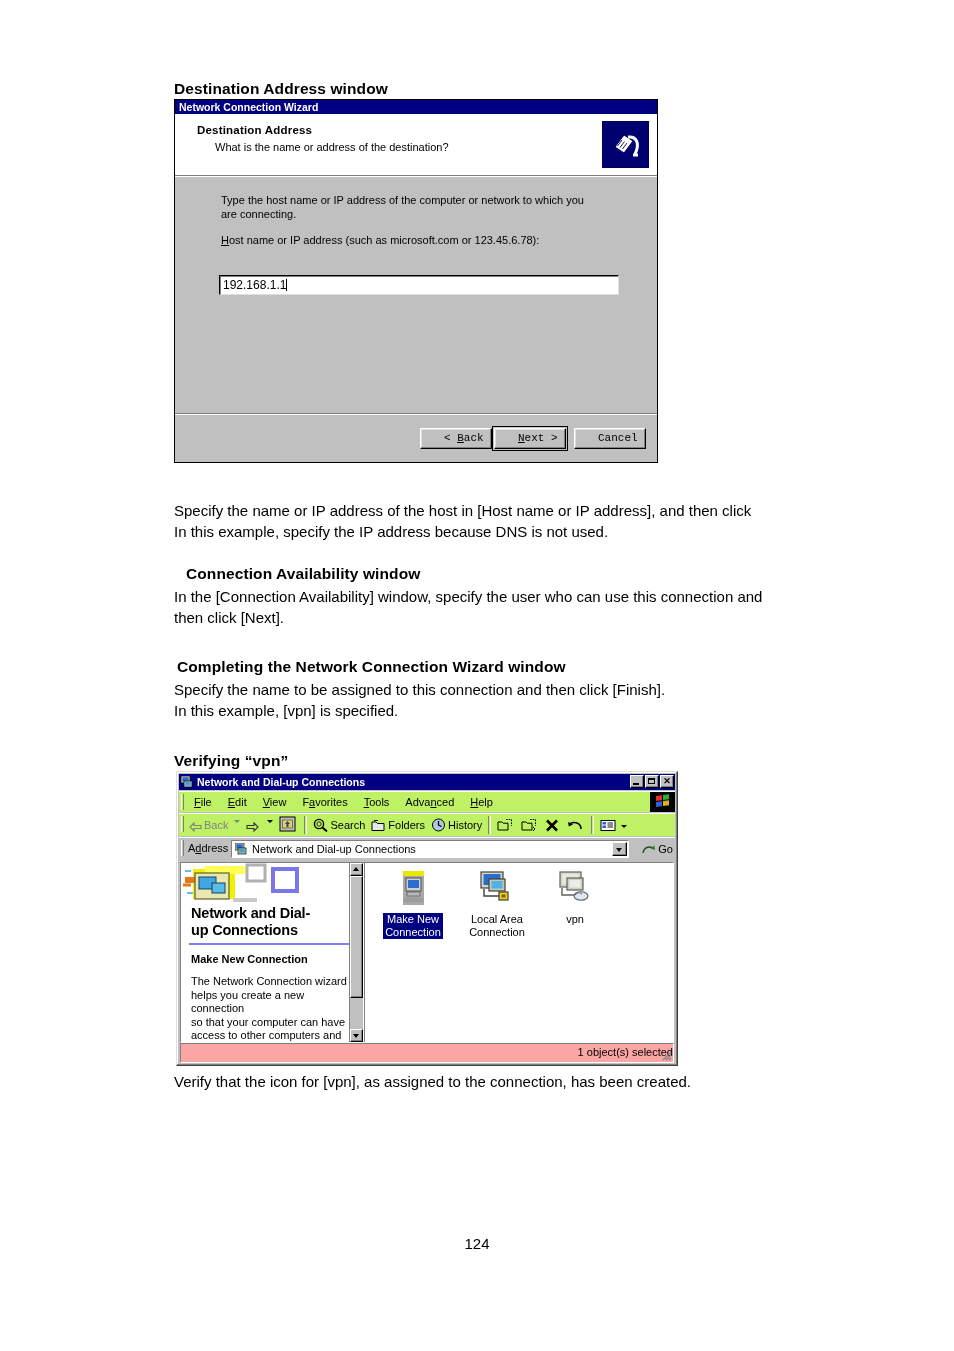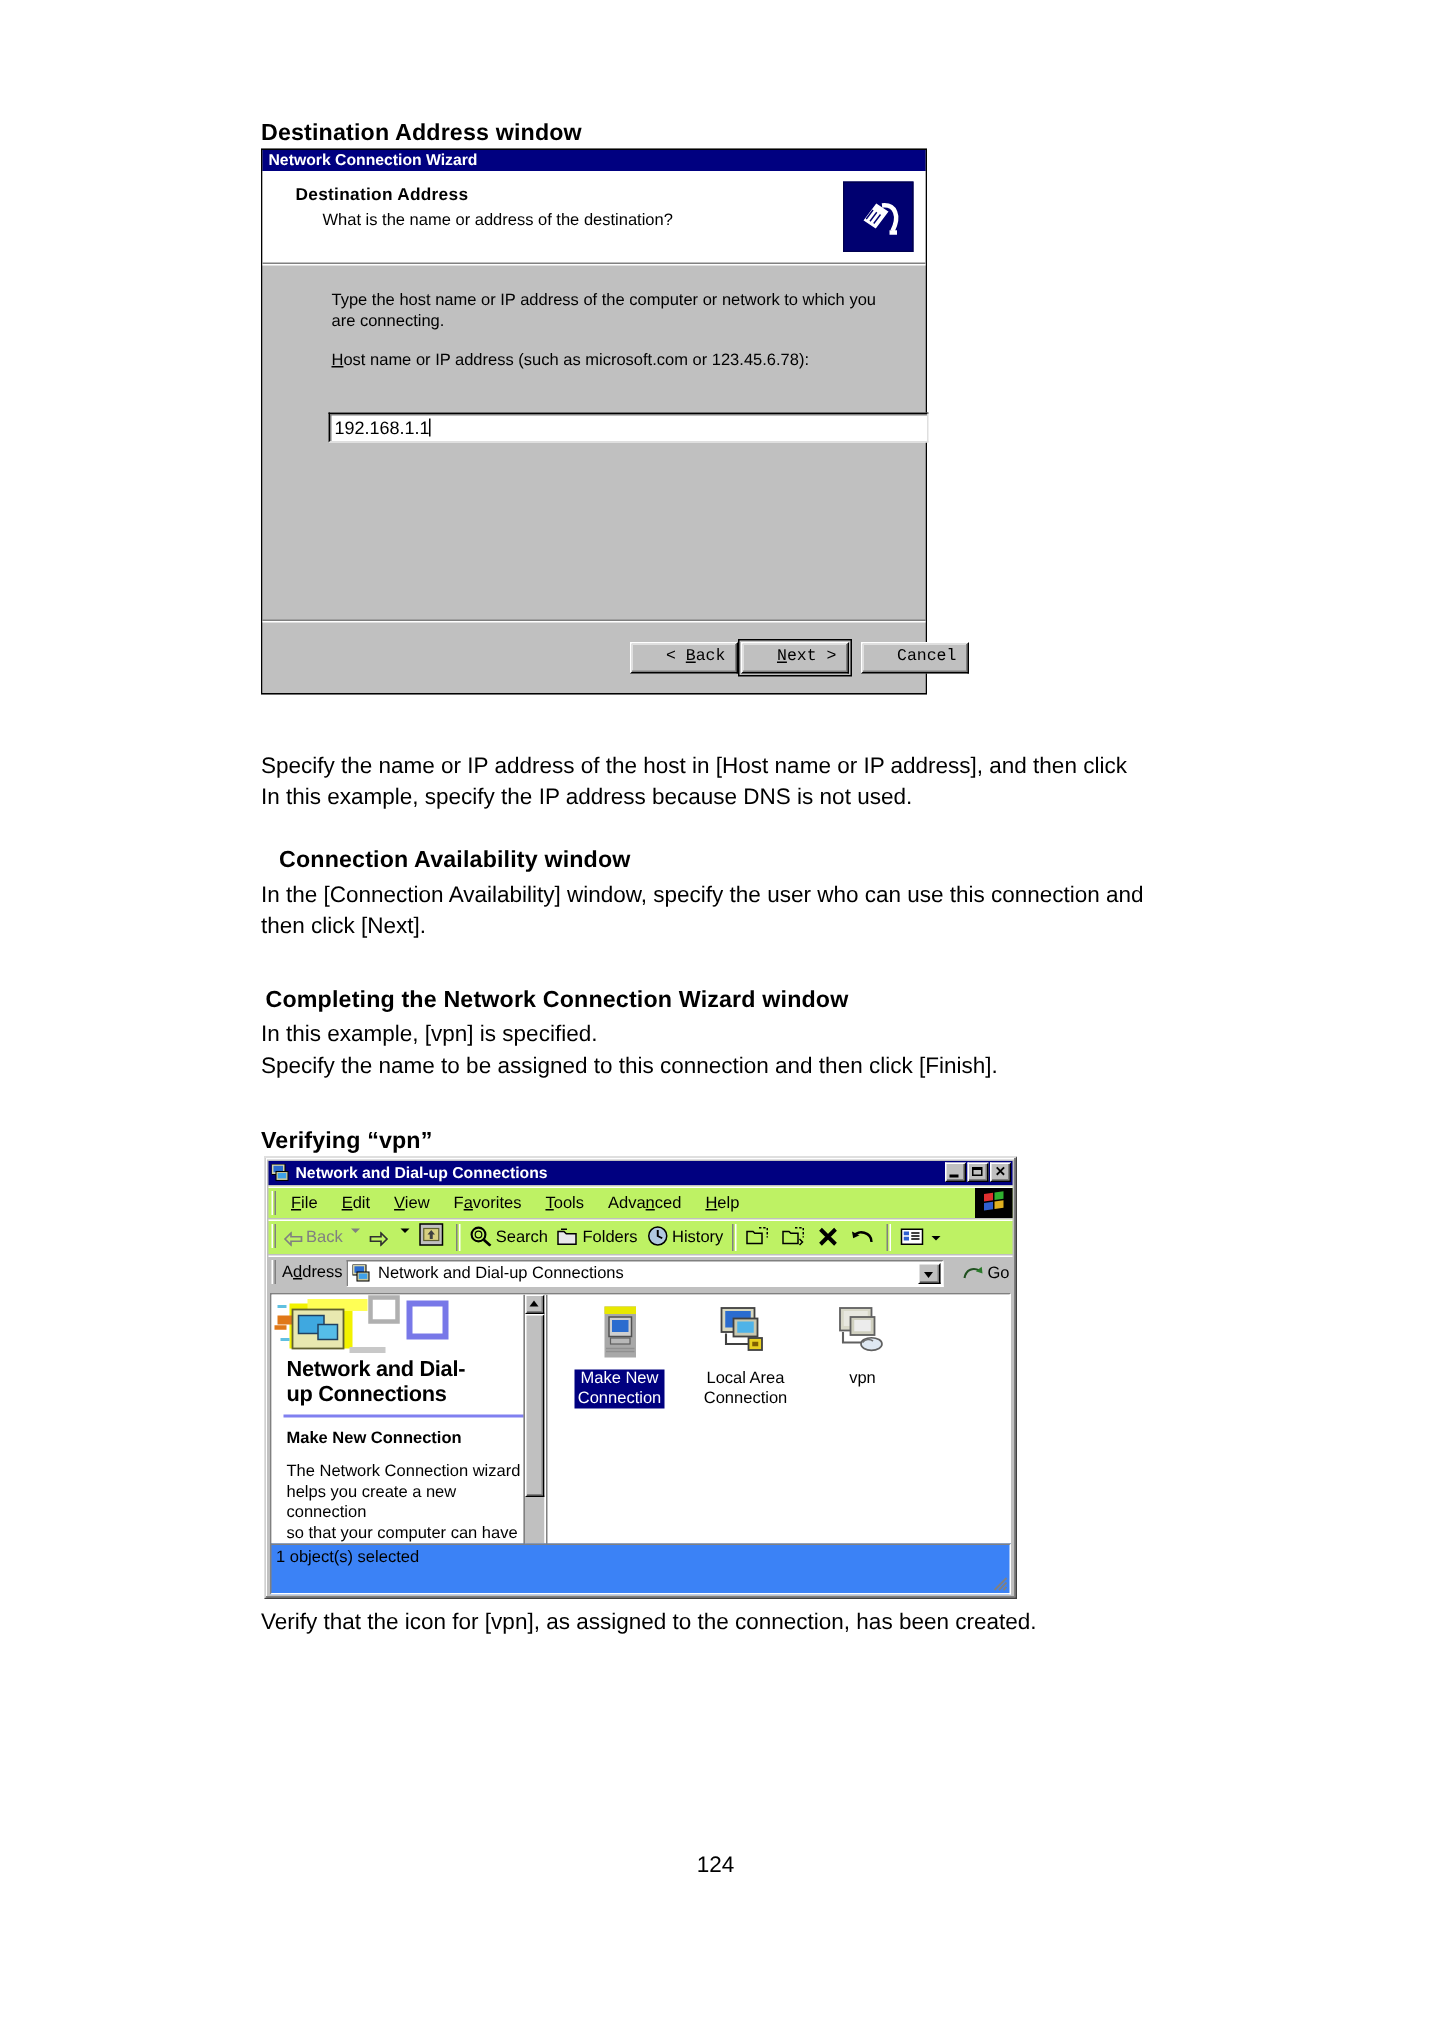--- a/index.html
+++ b/index.html
@@ -47,21 +47,21 @@
     text-align: center;
     font-family: Liberation Sans, sans-serif;
     font-size: 15px;
   }
 
   
   .wizard {
     position: absolute;
     left: 174px;
     top: 99px;
-    width: 444px;
+    width: 484px;
     height: 364px;
     background: #c0c0c0;
     border: 1px solid #000000;
     box-sizing: border-box;
     font-size: 11px;
   }
   .wiz-titlebar {
     height: 14px;
     background: #000080;
     color: #ffffff;
@@ -519,28 +519,29 @@
   }
   .fi-label.selected {
     background: #000080;
     color: #ffffff;
   }
 
   .ex-status {
     position: absolute;
     left: 3px; right: 3px;
     bottom: 2px;
-    height: 34px;
-    background: #3b82f6;
+    height: 20px;
+    background: #fca5a5;
     border: 1px solid;
     border-color: #808080 #ffffff #ffffff #808080;
     box-sizing: border-box;
     font-size: 11px;
     line-height: 16px;
     padding-left: 3px;
+    text-align: right;
   }
   .status-grip {
     position: absolute;
     right: 1px; bottom: 1px;
     width: 12px; height: 12px;
   }
 </style>
 </head>
 <body>
 
@@ -595,22 +596,22 @@
   </div>
 
   <div class="doc-h3" style="left:186px; top:565px;">Connection Availability window</div>
   <div class="doc-p" style="left:174px; top:586px; width:668px;">
     <span>In the [Connection Availability] window, specify the user who can use this connection and</span>
     <span class="lastline">then click [Next].</span>
   </div>
 
   <div class="doc-h3" style="left:177px; top:658px;">Completing the Network Connection Wizard window</div>
   <div class="doc-p" style="left:174px; top:679px; width:668px;">
+    <span class="lastline">Specify the name to be assigned to this connection and then click [Finish].</span>
     <span class="lastline">In this example, [vpn] is specified.</span>
-    <span class="lastline">Specify the name to be assigned to this connection and then click [Finish].</span>
   </div>
 
   <div class="doc-h3" style="left:174px; top:752px;">Verifying “vpn”</div>
 
   <div class="explorer">
 
     <div class="ex-titlebar">
       <span class="ex-title-icon">
         <svg width="13" height="12" viewBox="0 0 13 12" style="display:block">
           <rect x="0" y="0" width="9" height="7" fill="#d8d8b0" stroke="#000" stroke-width="0.7"></rect>

